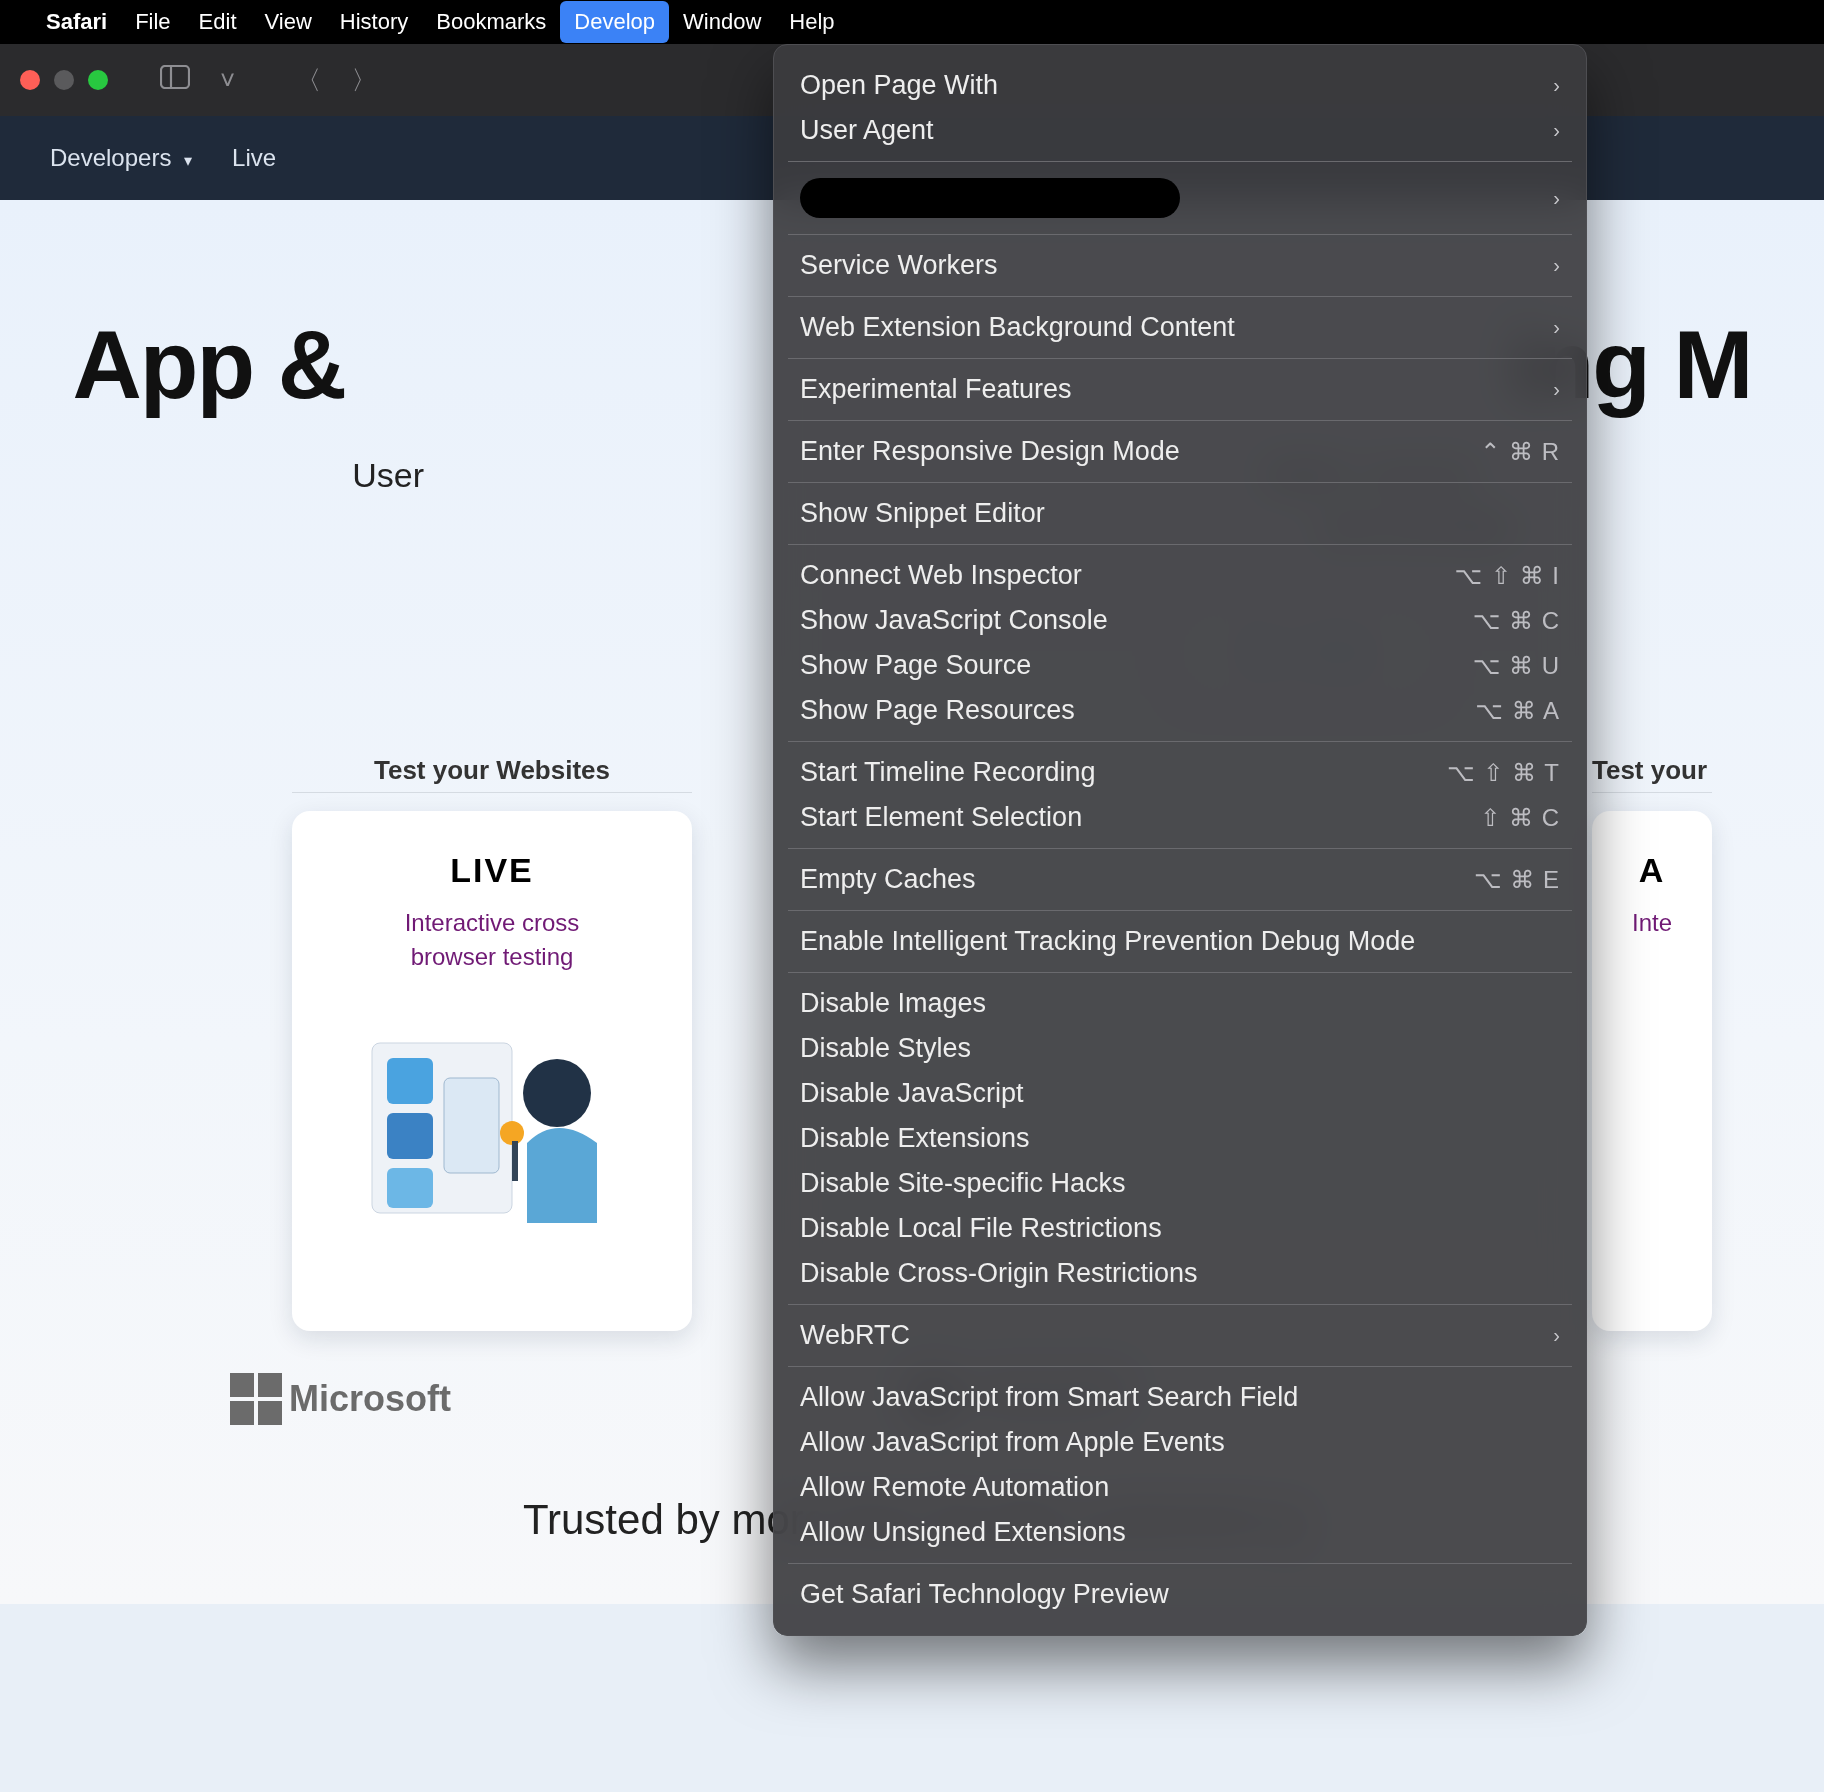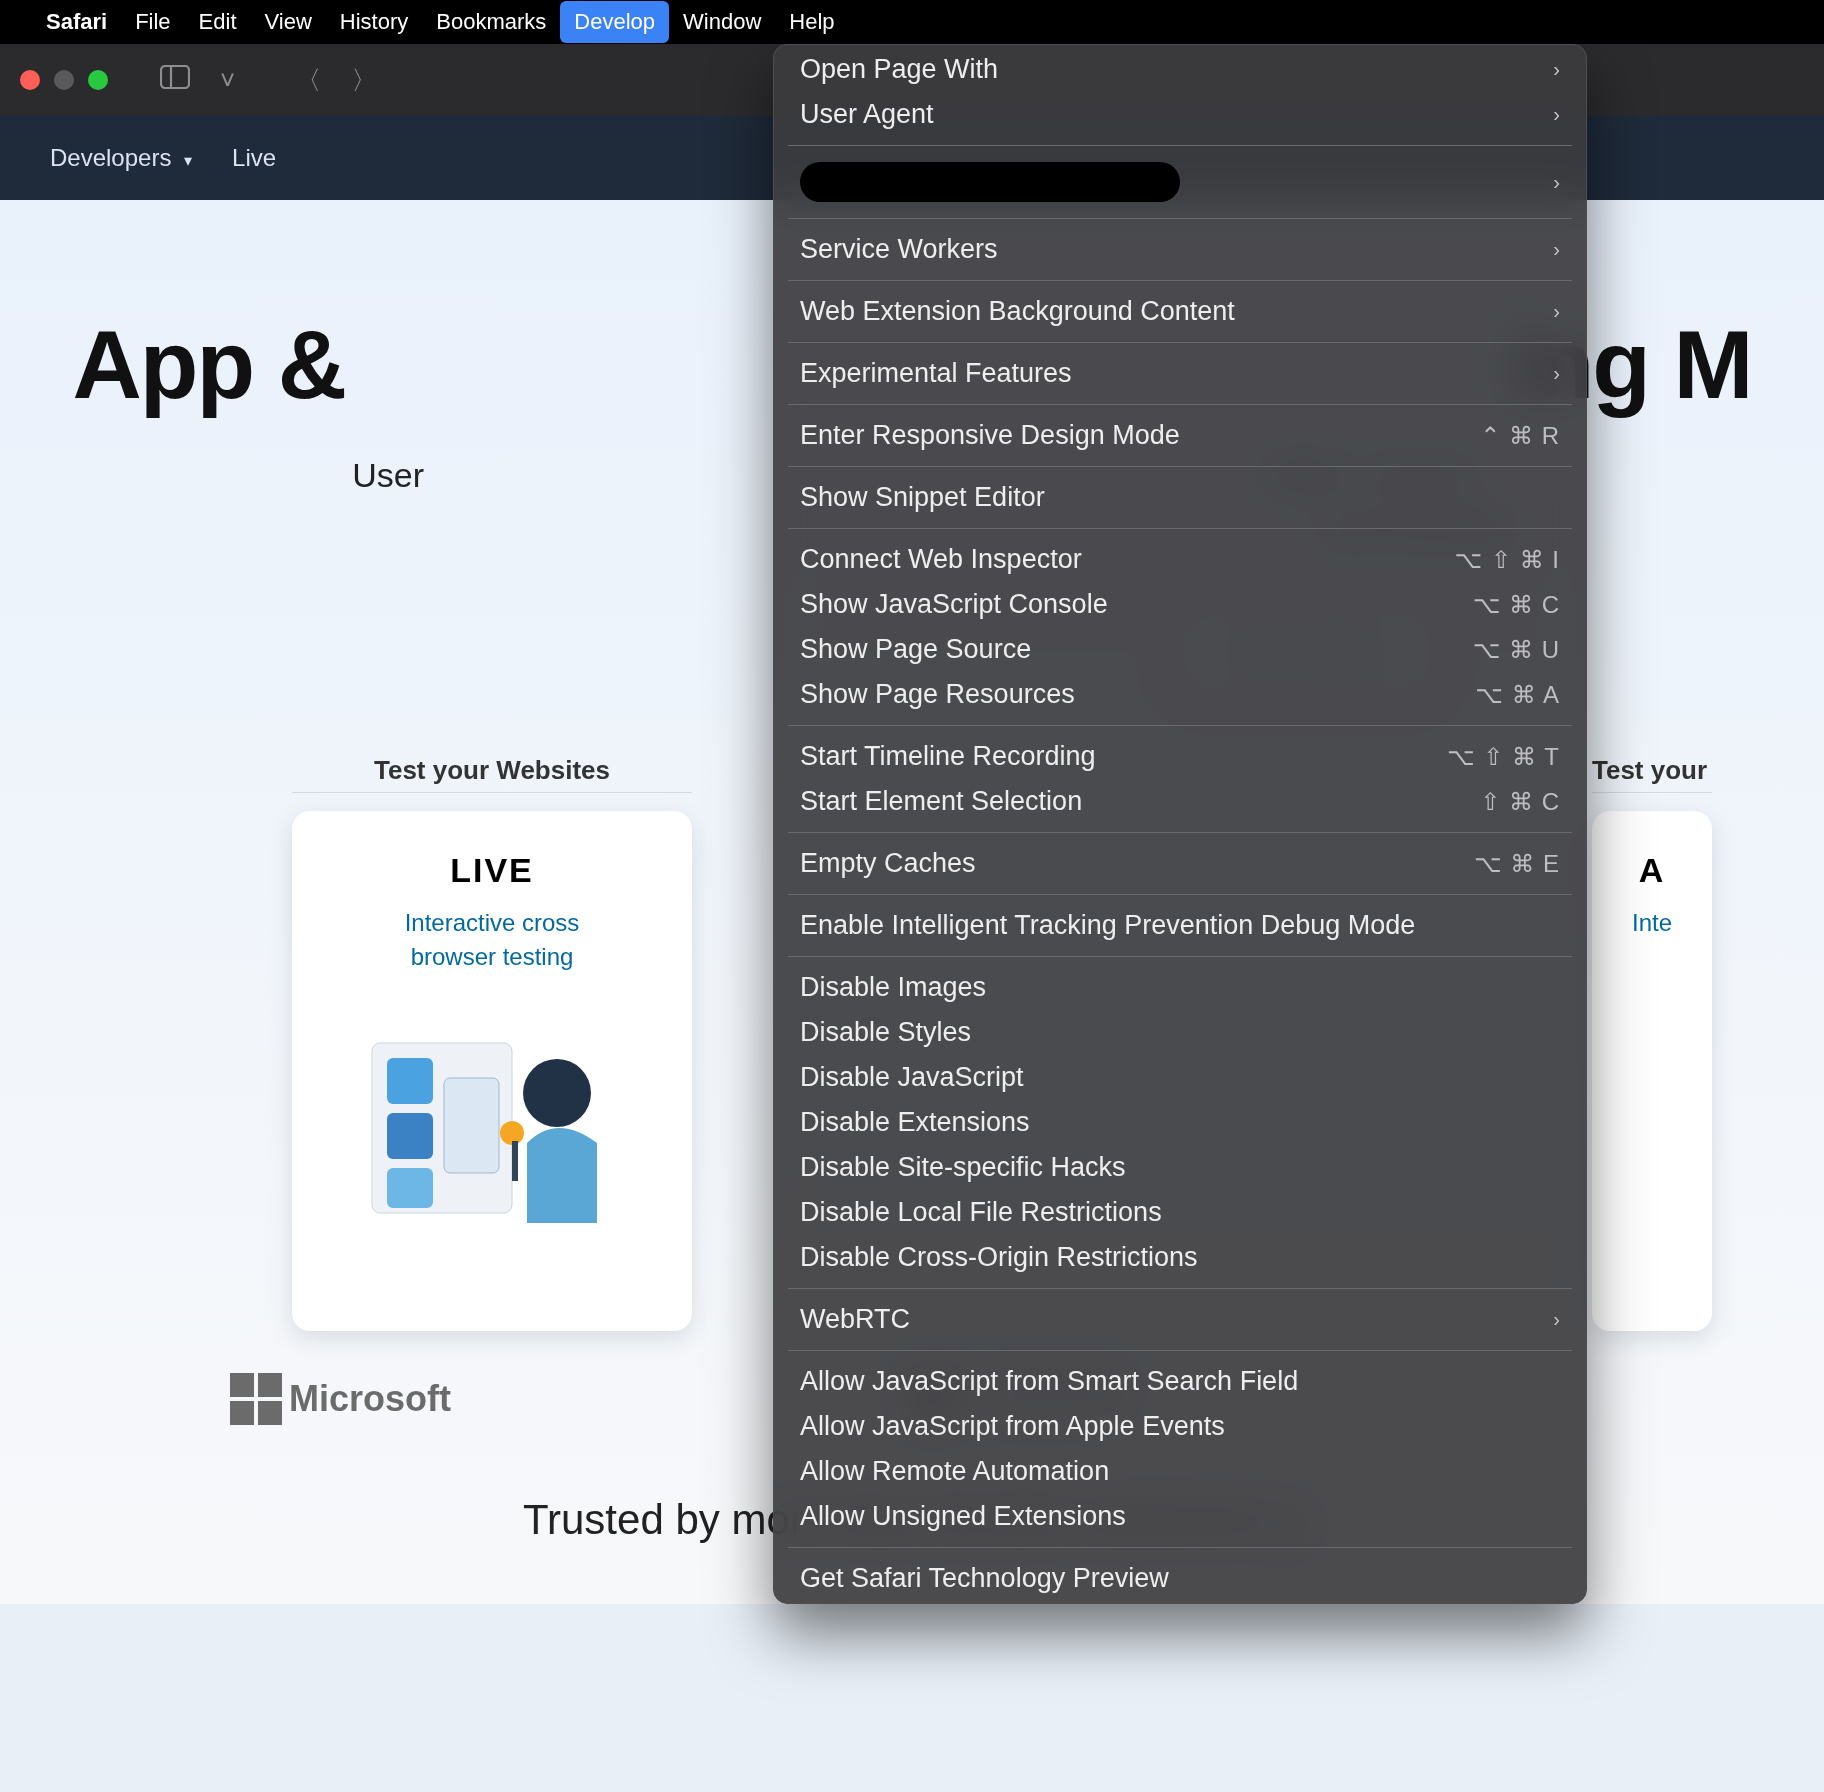--- a/index.html
+++ b/index.html
@@ -76,21 +76,21 @@
 
 .cards-wrap { max-width: 1640px; margin: 60px auto 0; display: flex; gap: 900px; padding: 0 200px; }
 .col { flex: 1; }
 .col-h { font-size: 26px; font-weight: 600; color: #333; margin-bottom: 18px; border-bottom: 1px solid #d5dbe2; padding-bottom: 6px; }
 .card {
   width: 400px; height: 520px; background: #fff; border-radius: 18px;
   box-shadow: 0 8px 24px rgba(15,30,60,.12);
   padding: 40px 30px; text-align: center;
 }
 .card h3 { font-size: 34px; font-weight: 800; letter-spacing: 2px; }
-.card p  { margin-top: 16px; font-size: 24px; color: #0369a1; line-height: 1.4; }
+.card p  { margin-top: 16px; font-size: 24px; color: #701a75; line-height: 1.4; }
 .card .ill { margin-top: 30px; height: 260px; display:flex; align-items:center; justify-content:center; }
 
 
 .logos { margin-top: 40px; display: flex; align-items: center; gap: 460px; padding: 0 230px; }
 .logo-ms { display:flex; align-items:center; gap:7px; font-size:36px; font-weight:600; color:#6b6b6b; }
 .ms-sq { display:grid; grid-template-columns: 24px 24px; grid-template-rows: 24px 24px; gap:4px; }
 .ms-sq span { background:#6b6b6b; }
 .logo-hv { display:flex; align-items:center; gap:18px; color:#6b6b6b; }
 .hv-shield { width:44px; height:54px; background:#6b6b6b; clip-path: polygon(50% 0,100% 20%,100% 70%,50% 100%,0 70%,0 20%); opacity:.75;}
 .hv-txt .l1 { font-size:30px; font-weight:700; letter-spacing:1px; }
@@ -101,21 +101,21 @@
 
 .develop-menu {
   position: absolute;
   top: 44px; left: 773px;
   width: 814px;
   background: rgba(60,60,63,.92);
   backdrop-filter: blur(20px);
   border: 1px solid #4e4e52;
   border-radius: 14px;
   box-shadow: 0 30px 60px rgba(0,0,0,.5);
-  padding: 2px 0;
+  padding: 18px 0;
   color: #eee;
   font-size: 27px;
 }
 .dm-row {
   display: flex; align-items: center; justify-content: space-between;
   padding: 7px 26px;
 }
 .dm-label { white-space: nowrap; }
 .dm-sc   { color: #bdbdc2; font-size: 24px; letter-spacing: 1px; }
 .dm-chev { color: #c8c8cc; font-size: 20px; }

